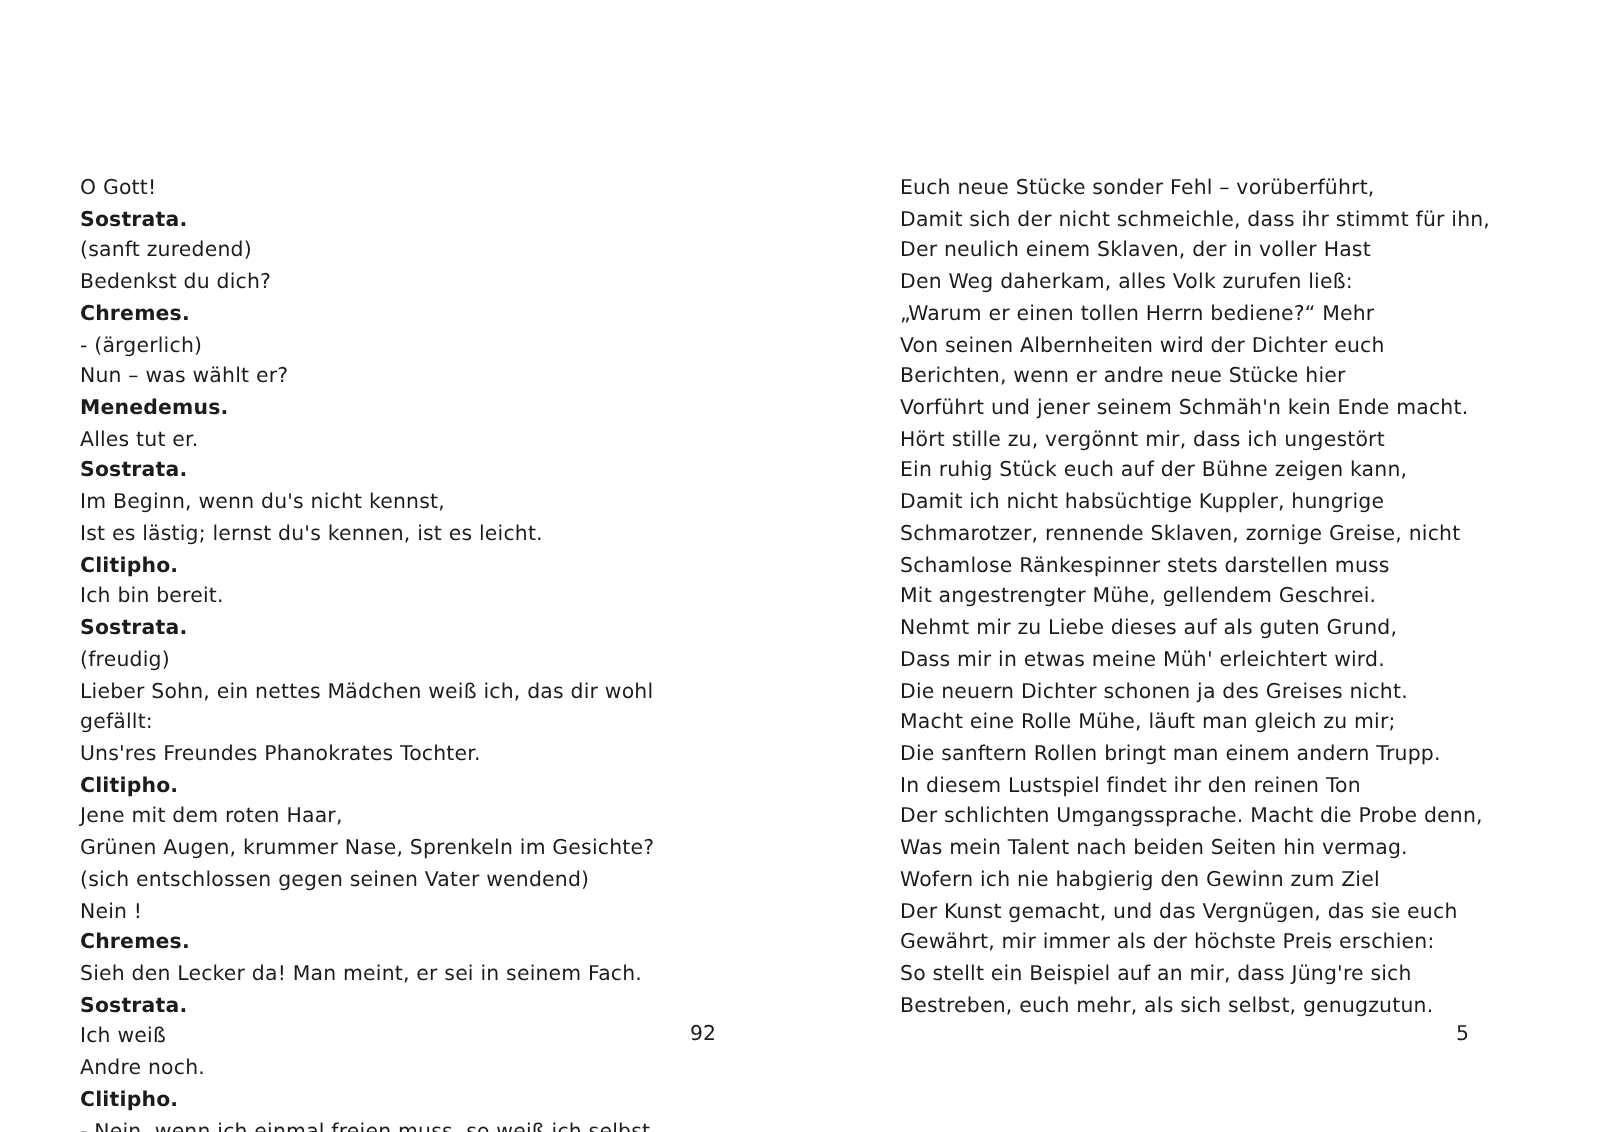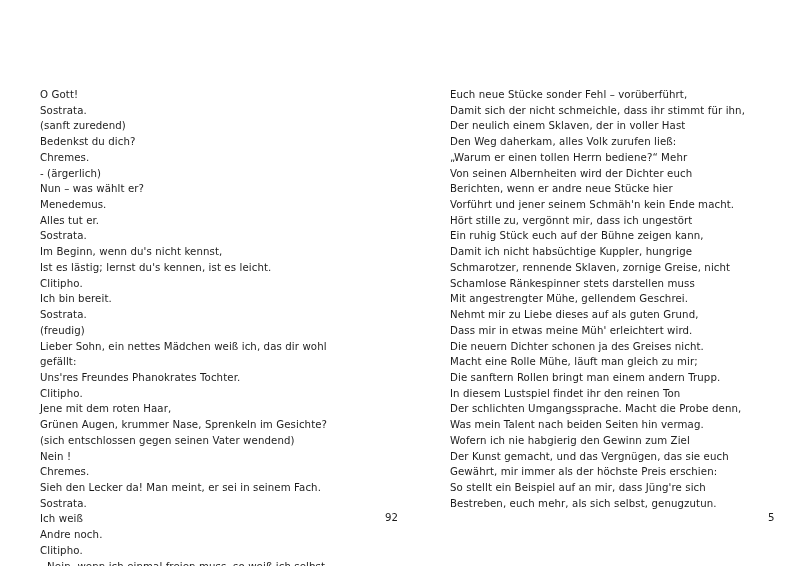--- a/index.html
+++ b/index.html
@@ -34,28 +34,27 @@
   }
   #right-column {
     left: 450px;
     width: 345px;
   }
   .line {
     display: block;
     min-height: 15.72px;
   }
   .line.speaker {
-    font-weight: normal;
+    font-weight: bold;
   }
   .pagenum {
     position: absolute;
     top: 512px;
     font-size: 10.2px;
     color: #1c1c1c;
-    margin-left: 40px;
   }
   #page-number-left {
     left: 345px;
   }
   #page-number-right {
     left: 728px;
   }
 </style>
 </head>
 <body>

